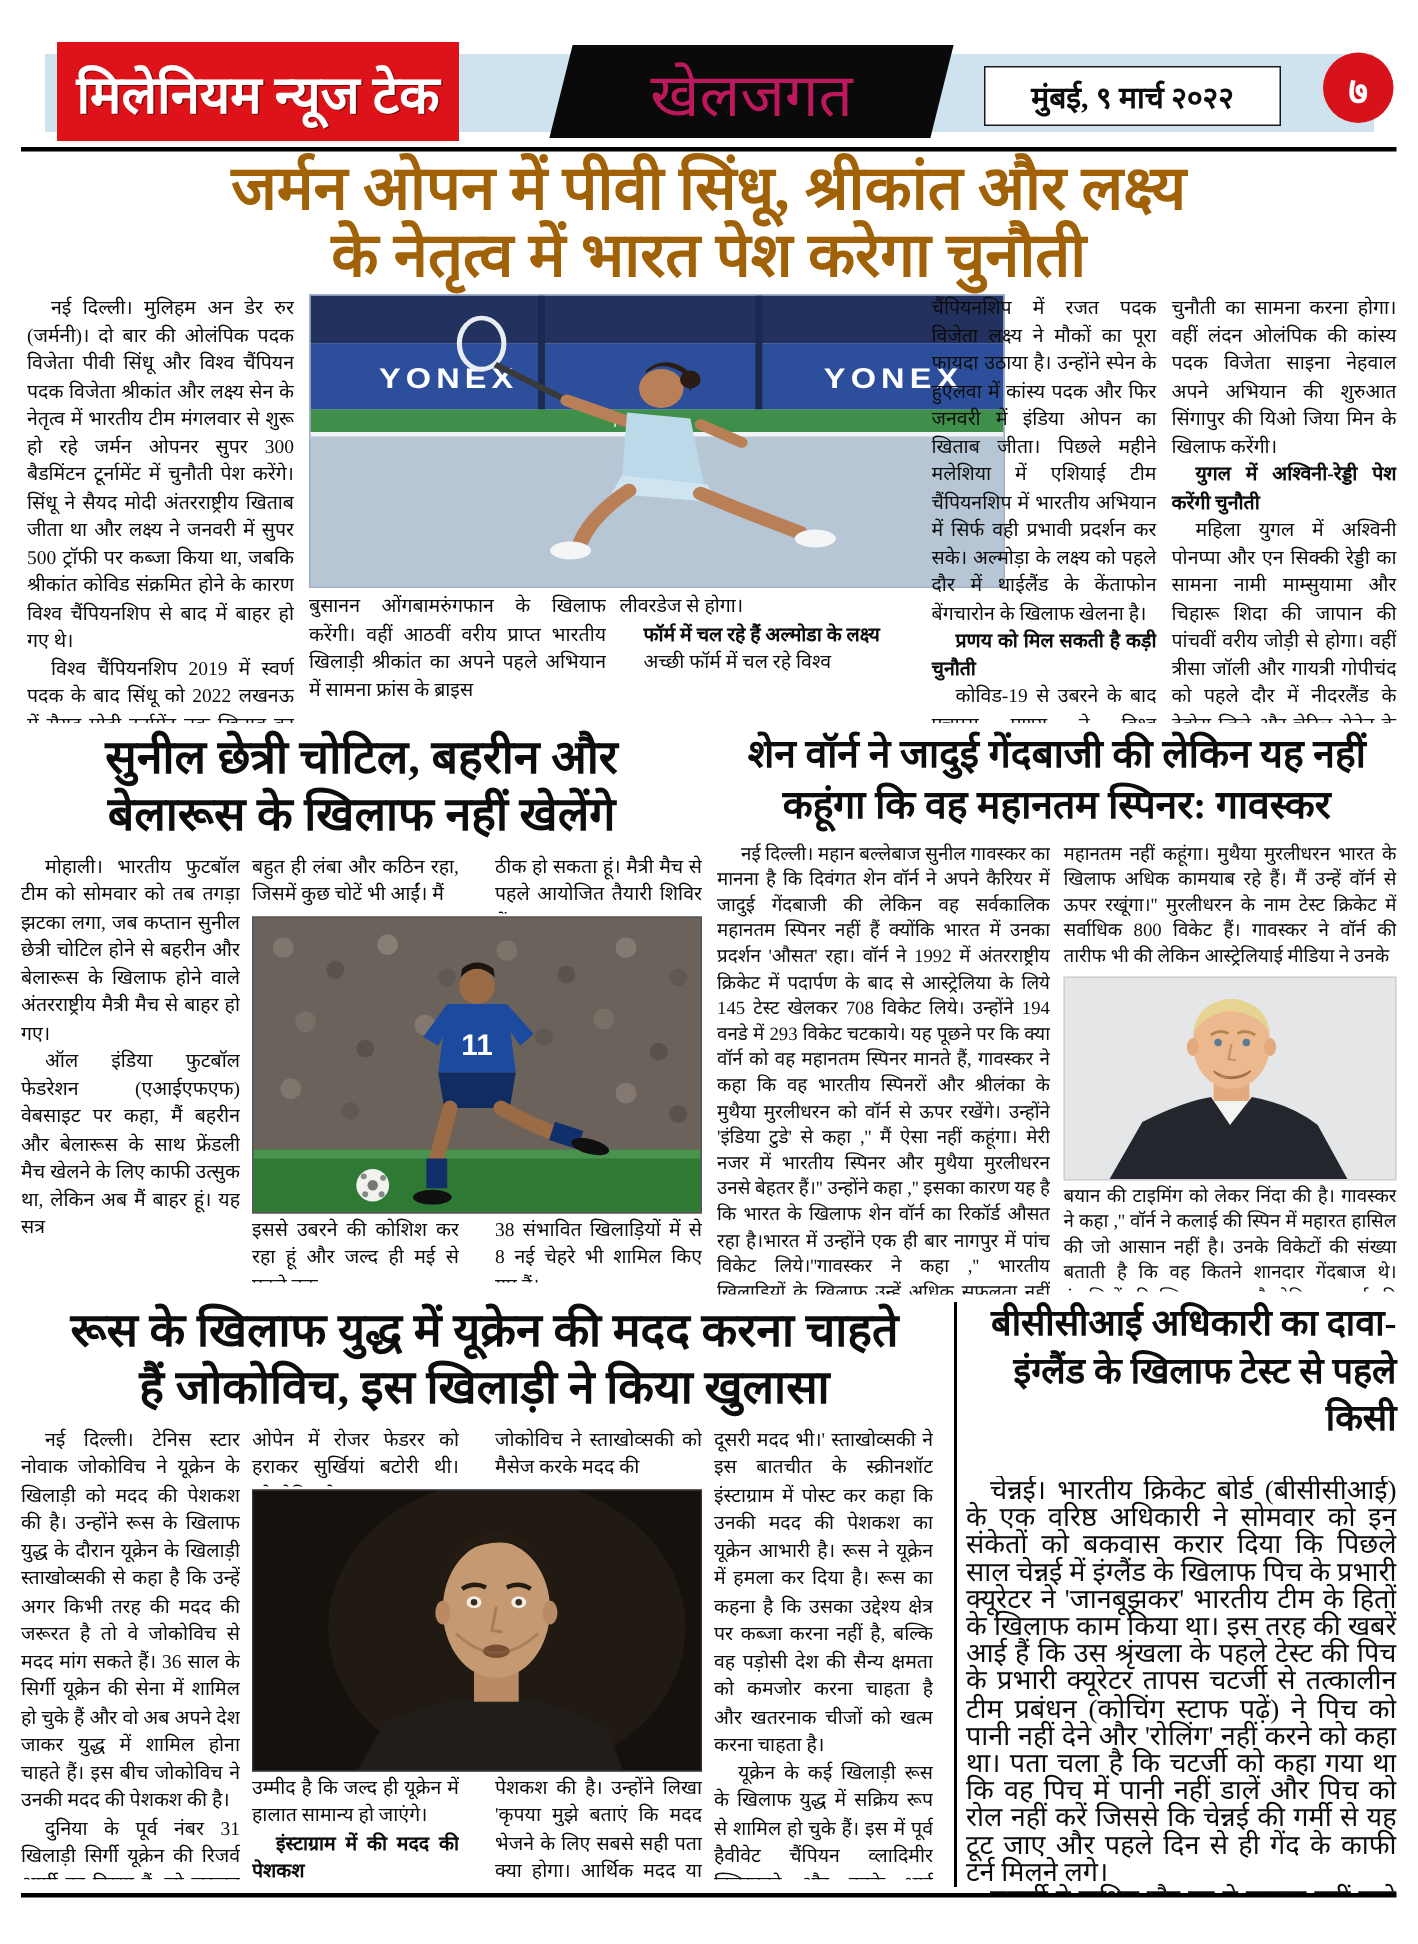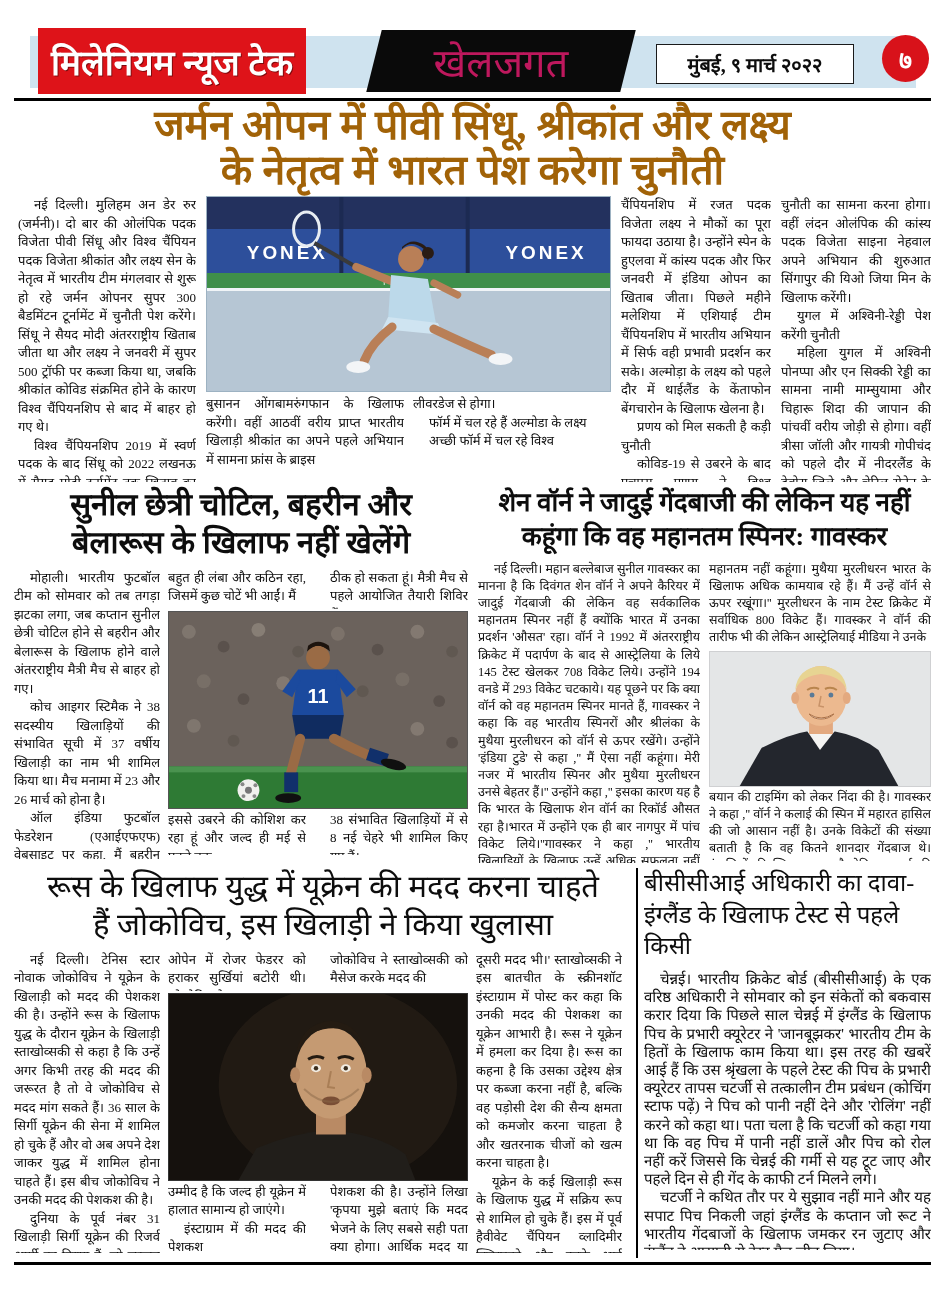--- a/index.html
+++ b/index.html
@@ -3,21 +3,21 @@
 <meta charset="utf-8">
 <style>
   *{margin:0;padding:0;box-sizing:border-box}
   html,body{width:945px;height:1296px}
   body{
     position:relative;background:#ffffff;color:#0d0d0d;overflow:hidden;
     font-family:"Liberation Serif","DejaVu Serif",serif;
   }
   p{text-align:justify;text-indent:16px;margin:0}
   p.noind{text-indent:0}
-  p.subhead{font-weight:normal}
+  p.subhead{font-weight:bold}
   .body-text{font-size:13px;line-height:18.5px}
   .clip{overflow:hidden}
 
   
   .masthead-band{position:absolute;left:30px;top:36px;width:886px;height:52px;background:#cfe3ef}
   .brand-box{position:absolute;left:38px;top:28px;width:268px;height:66px;background:#de1319;color:#ffffff;
     display:flex;align-items:center;justify-content:center;font-size:35px;font-weight:bold;
     text-shadow:1px 1px 0 #7e0a0d}
   .section-flag{position:absolute;left:374px;top:30px;width:254px;height:62px;background:#0a0a0a;transform:skewX(-14deg)}
   .section-flag-label{position:absolute;left:374px;top:30px;width:254px;height:62px;color:#be185d;
@@ -28,21 +28,21 @@
     color:#fff;display:flex;align-items:center;justify-content:center;font-size:25px;font-weight:bold}
   .header-rule{position:absolute;left:14px;top:98px;width:917px;border-top:3px solid #000}
 
   
   #a1-headline{position:absolute;left:14px;top:103px;width:917px;text-align:center;
     font-size:41px;font-weight:bold;line-height:1.1;color:#a16207}
   #a1-body{position:absolute;left:18px;top:196px;width:913px;height:286px;display:flex;gap:10px}
   .a1col{height:286px}
   #a1-c1{width:178px}
   #a1-mid{width:405px}
-  #a1-fig{width:405px;height:196px;border:1px solid #9db2c2;background:#c4b5fd}
+  #a1-fig{width:464px;height:196px;border:1px solid #9db2c2;background:#c4b5fd}
   #a1-midcols{display:flex;gap:9px;margin-top:3px;height:84px}
   #a1-midcols>div{width:198px;overflow:hidden}
   #a1-c4,#a1-c5{width:150px}
 
   
   #a2{position:absolute;left:14px;top:486px;width:454px;height:378px}
   #a2-headline{font-size:31px;font-weight:bold;text-align:center;line-height:1.22}
   #a2-body{display:flex;gap:8px;margin-top:7px;height:290px}
   #a2-c1{width:146px;height:290px}
   #a2-mid{width:300px}
@@ -57,34 +57,34 @@
   #a3-body{display:flex;gap:9px;margin-top:7px;height:302px}
   #a3-c1{width:222px;height:302px}
   #a3-c2{width:222px}
   #a3 .body-text{font-size:12.5px;line-height:17.2px}
   #a3-c2-top{height:88px;overflow:hidden}
   #a3-fig{width:222px;height:136px;margin:2px 0;background:#e9eaeb;border:1px solid #cfd0d2}
   #a3-c2-bot{height:72px;overflow:hidden}
 
   
   #a4{position:absolute;left:14px;top:868px;width:618px;height:390px}
-  #a4-headline{font-size:31px;font-weight:normal;text-align:center;line-height:1.22}
+  #a4-headline{font-size:31px;font-weight:bold;text-align:center;line-height:1.22}
   #a4-body{display:flex;gap:8px;margin-top:7px;height:302px}
   #a4-c1{width:146px;height:302px}
   #a4-mid{width:300px}
   #a4-mid .duo{height:40px}
   #a4-fig{width:300px;height:188px;margin:2px 0;background:#15110d;border:1px solid #333}
   #a4-mid .duo.bot{height:70px}
   #a4-c4{width:146px;height:302px}
 
   .v-divider{position:absolute;left:636px;top:868px;height:390px;border-left:2px solid #000}
 
   #a5{position:absolute;left:644px;top:868px;width:287px;height:390px}
-  #a5-headline{font-size:24px;font-weight:normal;text-align:left;line-height:1.32}
-  #a5-body{margin-top:7px;height:280px;overflow:hidden;font-size:15px;line-height:18.2px}
+  #a5-headline{font-size:24px;font-weight:bold;text-align:right;line-height:1.32}
+  #a5-body{margin-top:21px;height:280px;overflow:hidden;font-size:18px;line-height:18.2px}
 
   .bottom-rule{position:absolute;left:14px;top:1262px;width:917px;border-top:3px solid #000}
 </style>
 </head>
 <body>
 
 <header>
   <div class="masthead-band"></div>
   <div class="brand-box">मिलेनियम न्यूज टेक</div>
   <div class="section-flag"></div>
@@ -156,21 +156,20 @@
 </section>
 
 <section id="a2">
   <h2 id="a2-headline">
     <div>सुनील छेत्री चोटिल, बहरीन और</div>
     <div>बेलारूस के खिलाफ नहीं खेलेंगे</div>
   </h2>
   <div id="a2-body">
     <div id="a2-c1" class="body-text clip">
       <p>मोहाली। भारतीय फुटबॉल टीम को सोमवार को तब तगड़ा झटका लगा, जब कप्तान सुनील छेत्री चोटिल होने से बहरीन और बेलारूस के खिलाफ होने वाले अंतरराष्ट्रीय मैत्री मैच से बाहर हो गए।</p>
-      <p>कोच आइगर स्टिमैक ने 38 सदस्यीय खिलाड़ियों की संभावित सूची में 37 वर्षीय खिलाड़ी का नाम भी शामिल किया था। मैच मनामा में 23 और 26 मार्च को होना है।</p>
       <p>ऑल इंडिया फुटबॉल फेडरेशन (एआईएफएफ) वेबसाइट पर कहा, मैं बहरीन और बेलारूस के साथ फ्रेंडली मैच खेलने के लिए काफी उत्सुक था, लेकिन अब मैं बाहर हूं। यह सत्र</p>
     </div>
     <div id="a2-mid">
       <div class="duo body-text">
         <div>
             <p class="noind">बहुत ही लंबा और कठिन रहा, जिसमें कुछ चोटें भी आईं। मैं</p>
           </div>
         <div>
             <p class="noind">ठीक हो सकता हूं। मैत्री मैच से पहले आयोजित तैयारी शिविर में</p>
           </div>

